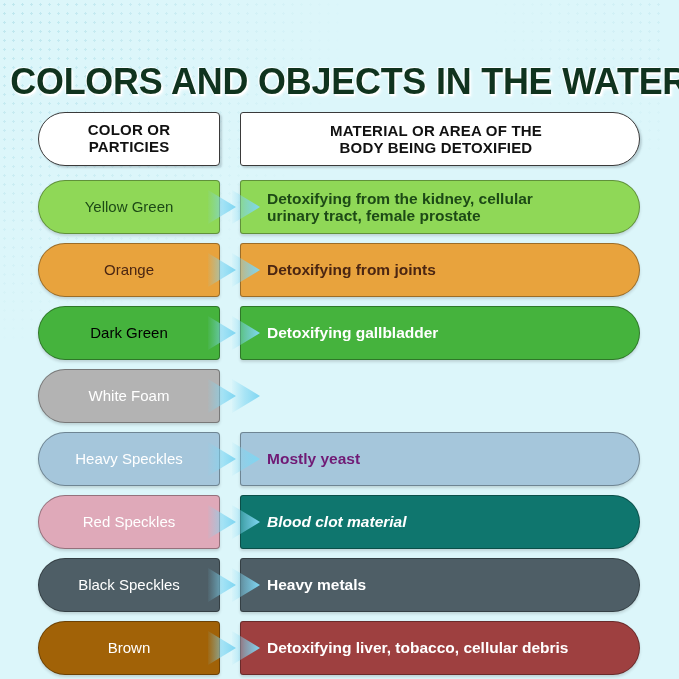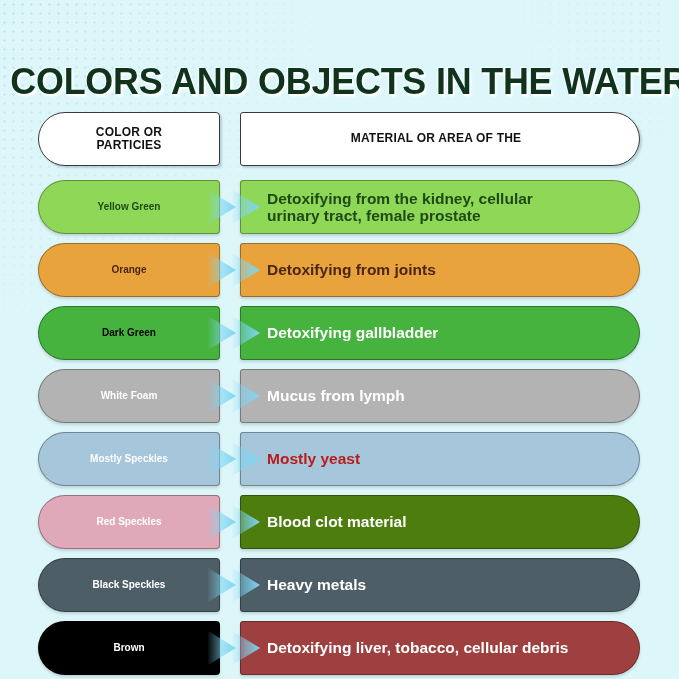--- a/index.html
+++ b/index.html
@@ -85,22 +85,22 @@
     left: 38px;
     top: 0;
     width: 182px;
     height: 100%;
     border-radius: 27px 4px 4px 27px;
     box-sizing: border-box;
     display: flex;
     align-items: center;
     justify-content: center;
     text-align: center;
-    font-weight: bold;
-    font-size: 10px;
+    font-weight: normal;
+    font-size: 15px;
     line-height: 1.12;
     padding: 0 8px;
     box-shadow: 0 2px 3px rgba(0,0,0,0.14);
   }
 
   .right-pill {
     position: absolute;
     left: 240px;
     top: 0;
     width: 400px;
@@ -119,21 +119,21 @@
   }
 
   
   .row.header { height: 54px; }
   .row.header .left-pill,
   .row.header .right-pill {
     background: #ffffff;
     border: 1.3px solid #3a3a3a;
     color: #111111;
     font-weight: bold;
-    font-size: 12px;
+    font-size: 15px;
     letter-spacing: 0.2px;
     box-shadow: 2px 2px 2px rgba(120,140,150,0.35);
   }
   .row.header .right-pill {
     justify-content: center;
     text-align: center;
     padding-left: 14px;
   }
 
   
@@ -175,20 +175,21 @@
     <div class="row header">
       <div class="left-pill">
         <span>
           <span>COLOR OR</span><br>
           <span>PARTICIES</span>
         </span>
       </div>
       <div class="right-pill">
         <span>
           <span>MATERIAL OR AREA OF THE</span><br>
+          <span>BODY BEING DETOXIFIED</span>
         </span>
       </div>
     </div>
 
     <div class="gap-lg"></div>
 
     <div id="rows-container">
         <div class="row data">
           <div class="left-pill" style="background: rgb(143, 216, 87); color: rgb(29, 74, 22);">
             <span>Yellow Green</span>
@@ -246,61 +247,58 @@
             </defs>
             <path d="M2 4 L30 21 L2 38 Z" fill="url(#cg2)"></path>
             <path d="M26 4 L54 21 L26 38 Z" fill="url(#cg2)"></path>
           </svg>
         </div>
         <div class="gap-sm"></div>
         <div class="row data">
           <div class="left-pill" style="background: rgb(179, 179, 179); color: rgb(255, 255, 255);">
             <span>White Foam</span>
           </div>
-          <div class="right-pill" style="background: rgb(179, 179, 179); color: rgb(255, 255, 255);">
-            <span class="two-line"><span>Mucus from lymph</span></span>
-          </div>
           <svg class="chevron" viewBox="0 0 58 42">
             <defs>
               <linearGradient id="cg3" x1="0" y1="0" x2="1" y2="0">
                 <stop offset="0%" stop-color="#7fd6f2" stop-opacity="0.05"></stop>
                 <stop offset="45%" stop-color="#7fd6f2" stop-opacity="0.55"></stop>
                 <stop offset="100%" stop-color="#7fd6f2" stop-opacity="1"></stop>
               </linearGradient>
             </defs>
             <path d="M2 4 L30 21 L2 38 Z" fill="url(#cg3)"></path>
             <path d="M26 4 L54 21 L26 38 Z" fill="url(#cg3)"></path>
           </svg>
         </div>
         <div class="gap-sm"></div>
         <div class="row data">
           <div class="left-pill" style="background: rgb(165, 198, 219); color: rgb(255, 255, 255);">
-            <span>Mostly Speckles</span>
-          </div>
-          <div class="right-pill" style="background: rgb(165, 198, 219); color: #b91c1c;">
+            <span>Heavy Speckles</span>
+          </div>
+          <div class="right-pill" style="background: rgb(165, 198, 219); color: #701a75;">
             <span class="two-line"><span>Mostly yeast</span></span>
           </div>
           <svg class="chevron" viewBox="0 0 58 42">
             <defs>
               <linearGradient id="cg4" x1="0" y1="0" x2="1" y2="0">
                 <stop offset="0%" stop-color="#7fd6f2" stop-opacity="0.05"></stop>
                 <stop offset="45%" stop-color="#7fd6f2" stop-opacity="0.55"></stop>
                 <stop offset="100%" stop-color="#7fd6f2" stop-opacity="1"></stop>
               </linearGradient>
             </defs>
             <path d="M2 4 L30 21 L2 38 Z" fill="url(#cg4)"></path>
             <path d="M26 4 L54 21 L26 38 Z" fill="url(#cg4)"></path>
           </svg>
         </div>
         <div class="gap-sm"></div>
         <div class="row data">
           <div class="left-pill" style="background: rgb(223, 169, 185); color: rgb(255, 255, 255);">
             <span>Red Speckles</span>
           </div>
-          <div class="right-pill" style="background: #4d7c0f; color: rgb(255, 255, 255);">
+          <div class="right-pill" style="background: #0f766e; color: rgb(255, 255, 255); font-style: italic;">
             <span class="two-line"><span>Blood clot material</span></span>
           </div>
           <svg class="chevron" viewBox="0 0 58 42">
             <defs>
               <linearGradient id="cg5" x1="0" y1="0" x2="1" y2="0">
                 <stop offset="0%" stop-color="#7fd6f2" stop-opacity="0.05"></stop>
                 <stop offset="45%" stop-color="#7fd6f2" stop-opacity="0.55"></stop>
                 <stop offset="100%" stop-color="#7fd6f2" stop-opacity="1"></stop>
               </linearGradient>
             </defs>
@@ -323,21 +321,21 @@
                 <stop offset="45%" stop-color="#7fd6f2" stop-opacity="0.55"></stop>
                 <stop offset="100%" stop-color="#7fd6f2" stop-opacity="1"></stop>
               </linearGradient>
             </defs>
             <path d="M2 4 L30 21 L2 38 Z" fill="url(#cg6)"></path>
             <path d="M26 4 L54 21 L26 38 Z" fill="url(#cg6)"></path>
           </svg>
         </div>
         <div class="gap-sm"></div>
         <div class="row data">
-          <div class="left-pill" style="background: #000000; color: rgb(255, 255, 255);">
+          <div class="left-pill" style="background: #a16207; color: rgb(255, 255, 255);">
             <span>Brown</span>
           </div>
           <div class="right-pill" style="background: rgb(158, 64, 64); color: rgb(255, 255, 255);">
             <span class="two-line"><span>Detoxifying liver, tobacco, cellular debris</span></span>
           </div>
           <svg class="chevron" viewBox="0 0 58 42">
             <defs>
               <linearGradient id="cg7" x1="0" y1="0" x2="1" y2="0">
                 <stop offset="0%" stop-color="#7fd6f2" stop-opacity="0.05"></stop>
                 <stop offset="45%" stop-color="#7fd6f2" stop-opacity="0.55"></stop>

